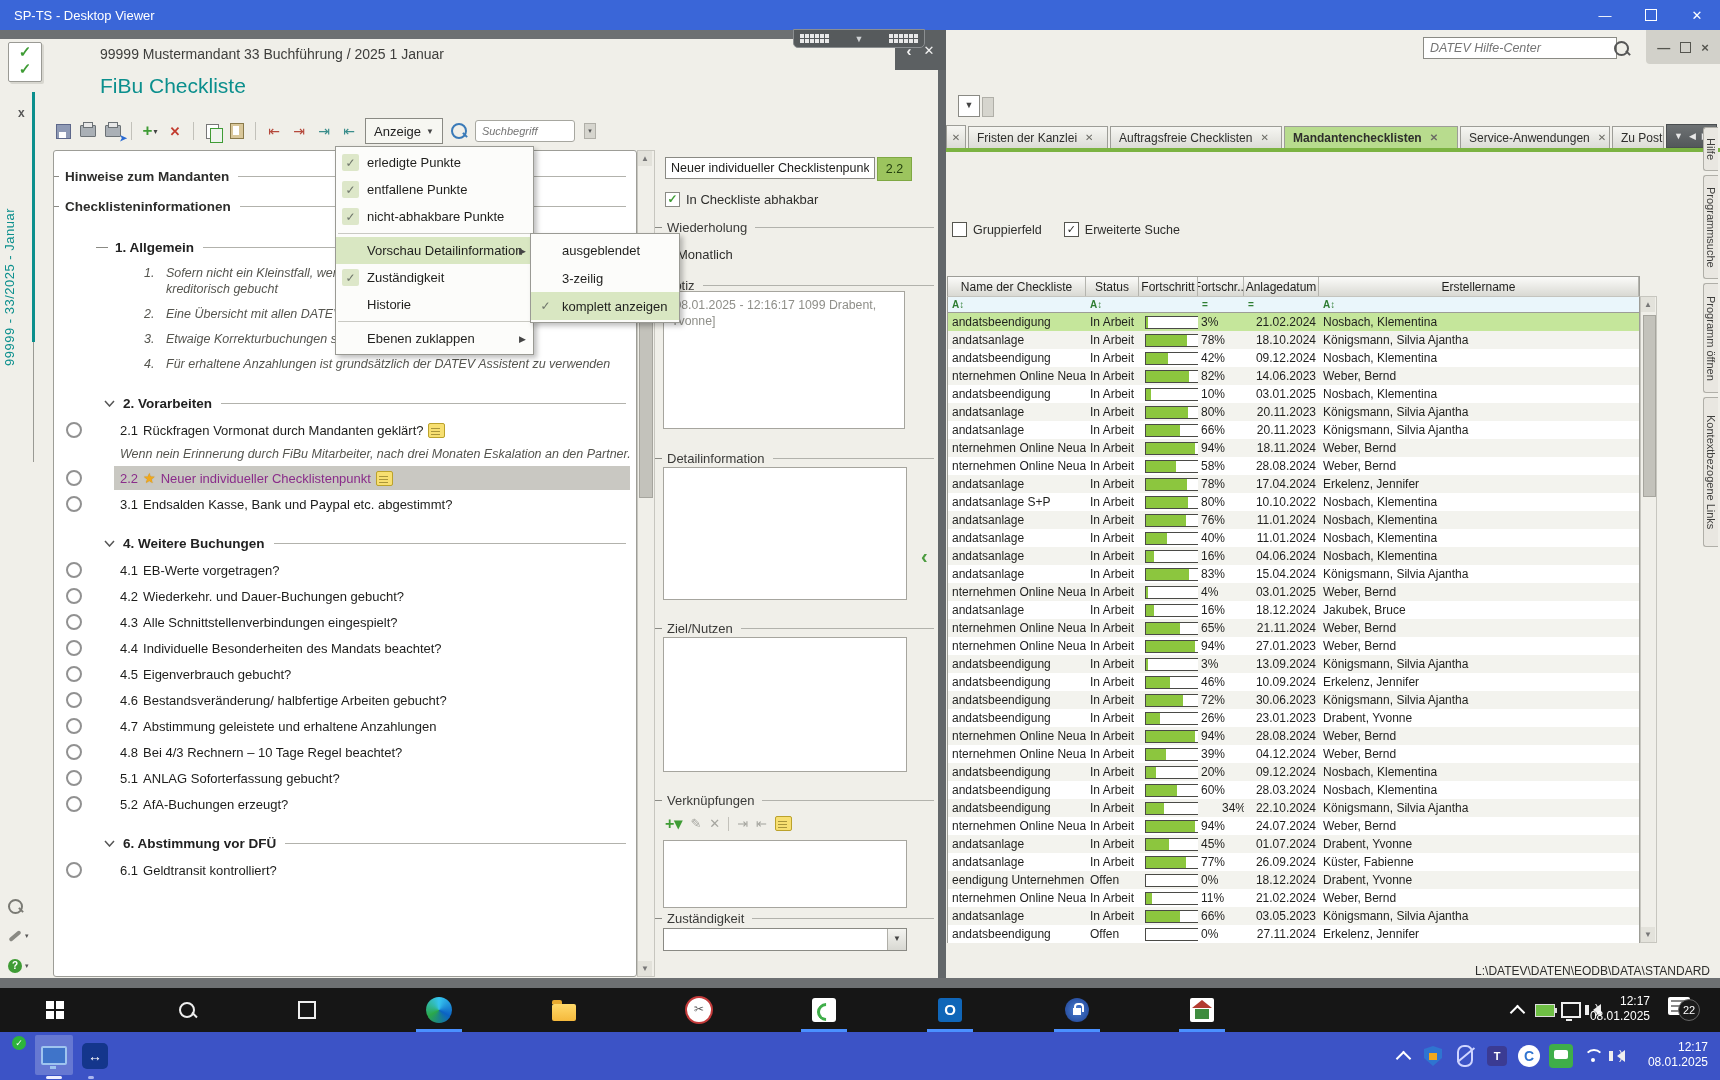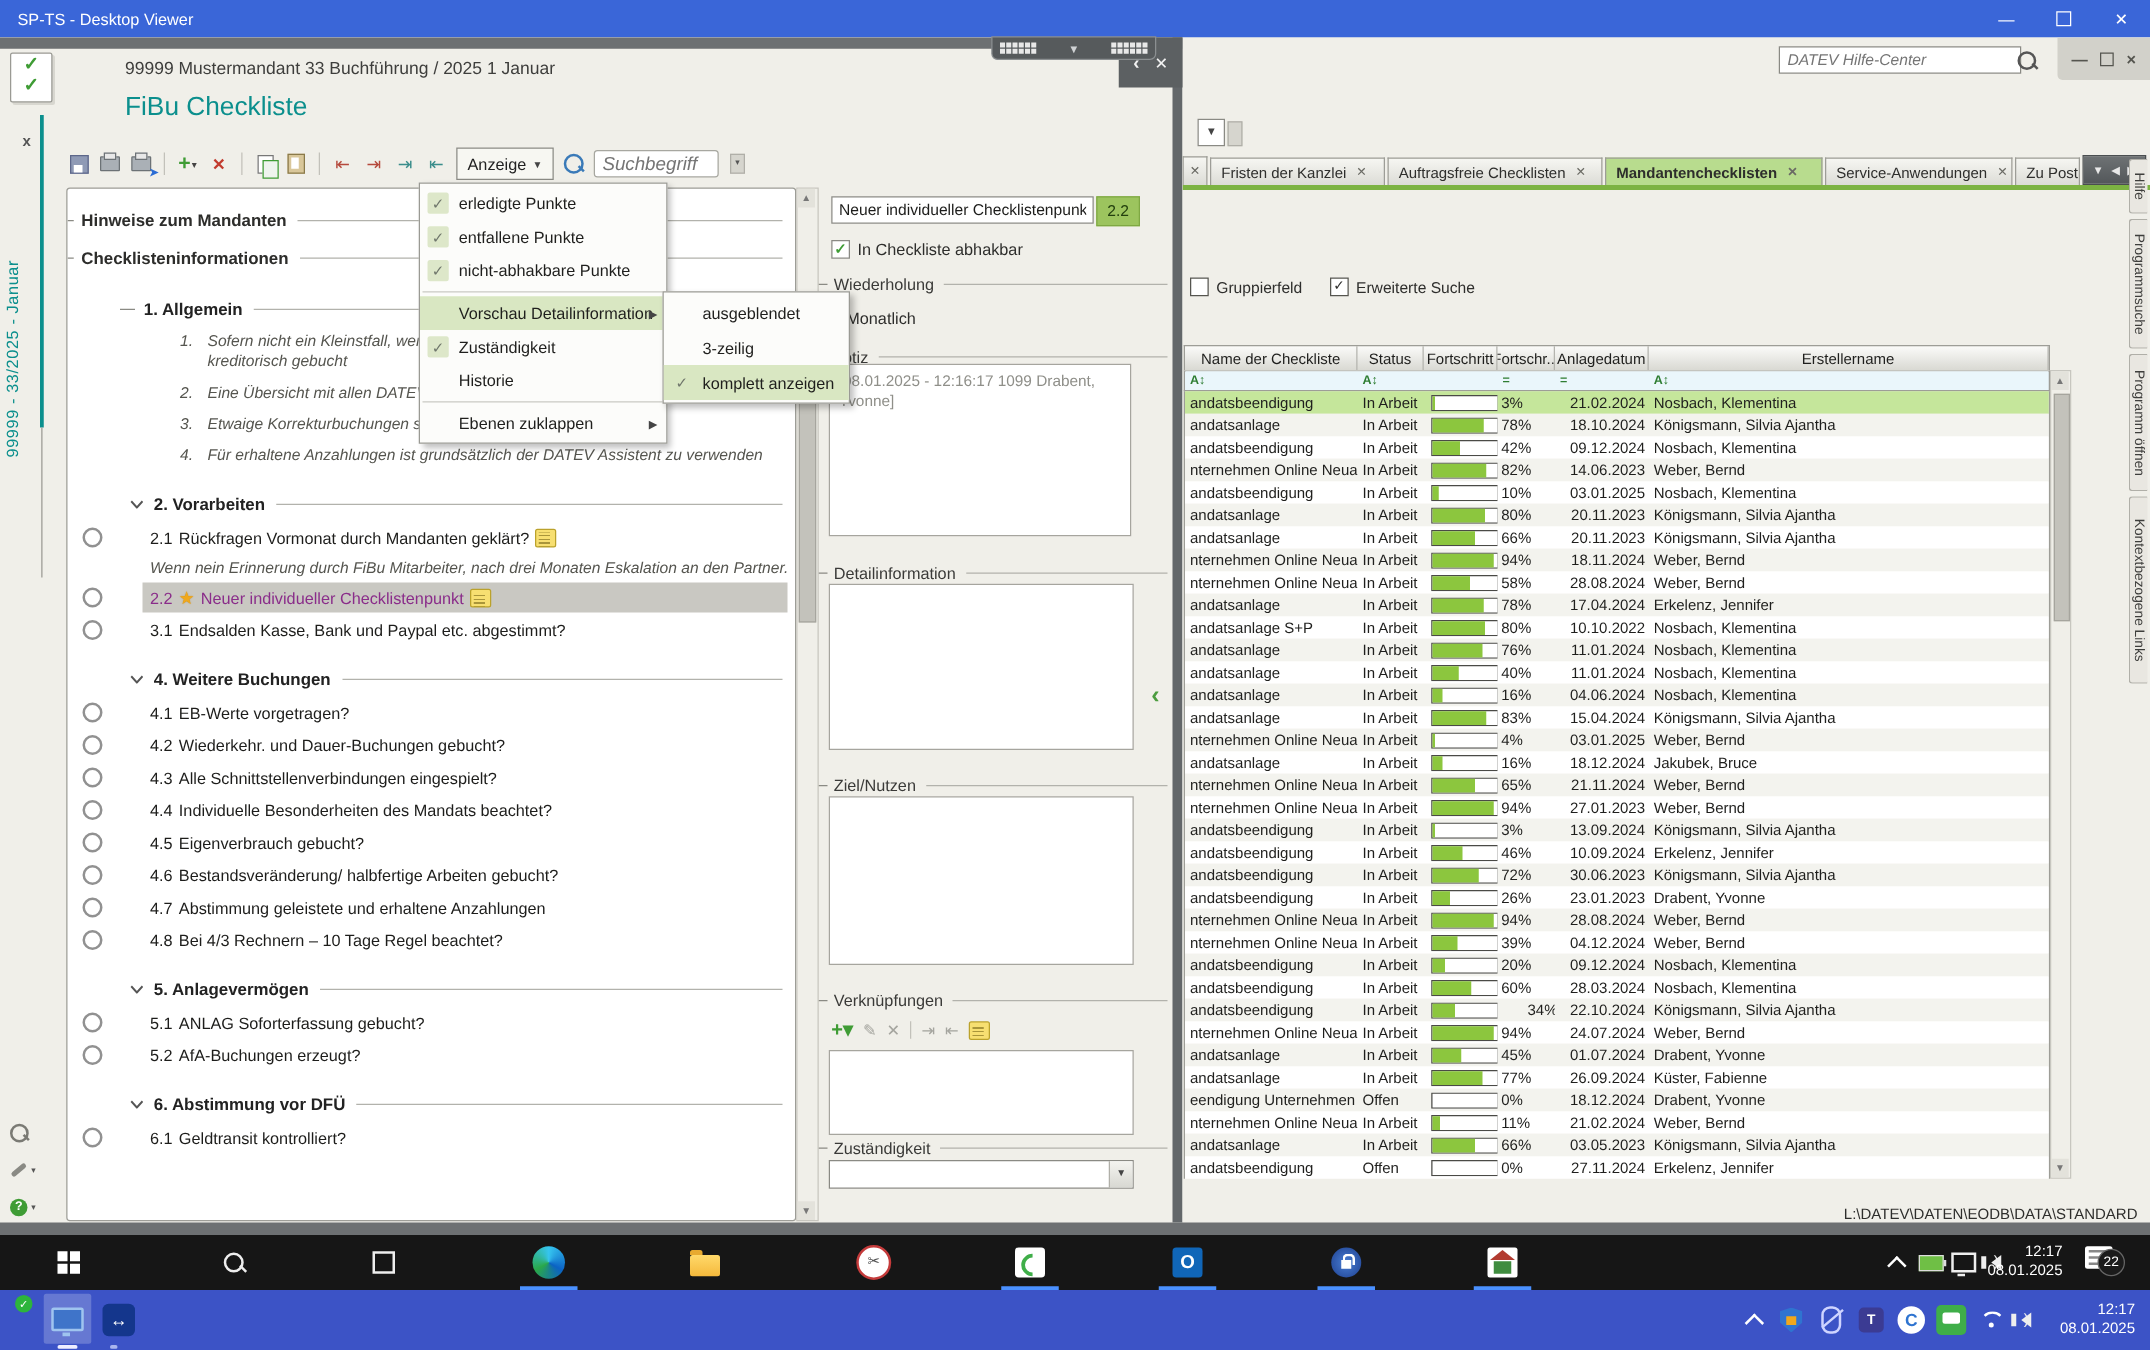--- a/index.html
+++ b/index.html
@@ -50,21 +50,21 @@
   .i-copy::before{content:"";position:absolute;left:3px;top:3px;width:11px;height:13px;background:#eef4ee;border:1px solid #3f9c35;}
   .i-paste{width:12px;height:14px;background:#d9c79a;border:1px solid #8a7a4a;position:relative;}
   .i-paste::after{content:"";position:absolute;left:2px;top:2px;width:6px;height:9px;background:#fff;}
   .i-ind-red{color:#b5493c;font-size:14px;}
   .i-ind-teal{color:#3a8d8b;font-size:14px;}
   .anzeige-btn{display:flex;align-items:center;gap:4px;border:1px solid #8a8a84;background:#f7f7f2;
     padding:2px 8px;font-size:13px;color:#222;height:20px;}
   .i-mag{width:12px;height:12px;border:2px solid #3a7ab8;border-radius:50%;position:relative;}
   .i-mag::after{content:"";position:absolute;left:9px;top:9px;width:6px;height:2px;background:#3a7ab8;transform:rotate(45deg);}
   .search-box{width:86px;height:20px;border:1px solid #a7a7a0;border-radius:3px;background:#fff;
-    font-style:italic;color:#9a9a94;font-size:15px;padding:0 6px;font-family:"Liberation Sans",sans-serif;}
+    font-style:italic;color:#9a9a94;font-size:11px;padding:0 6px;font-family:"Liberation Sans",sans-serif;}
   .search-dd{width:10px;height:14px;background:#d6d5ce;border:1px solid #b0afa8;margin-left:2px;font-size:7px;color:#555;text-align:center;line-height:13px;}
   
   .cl-panel{position:absolute;left:53px;top:120px;width:582px;height:825px;background:#fff;
     border:1px solid #9d9d97;border-radius:3px;overflow:hidden;}
   .cl-body{position:relative;padding-top:10px;}
   .cl-sec{height:30px;display:flex;align-items:center;font-size:13.5px;color:#2d2d2b;font-weight:600;}
   .cl-sec::before{content:"";width:5px;height:1px;background:#8a8a84;margin-right:6px;}
   .cl-rule{flex:1;height:1px;background:#b2b2ac;margin:0 10px 0 9px;}
   .cl-group{margin-top:12px;height:28px;display:flex;align-items:center;font-size:13.5px;font-weight:700;color:#222;}
   .cl-group .gmark{width:14px;margin-left:50px;margin-right:5px;color:#555;display:flex;align-items:center;}
@@ -444,29 +444,20 @@
               <span>Abstimmung geleistete und erhaltene Anzahlungen</span>
             </span>
           </div>
           <div class="cl-item">
             <span class="radio"></span>
             <span class="itxt">
               <span>4.8</span>
               <span>Bei 4/3 Rechnern – 10 Tage Regel beachtet?</span>
             </span>
           </div>
-          <div class="cl-group">
-            <span class="gmark">
-              <svg width="11" height="7" viewBox="0 0 11 7">
-                <polyline points="1,1 5.5,6 10,1" fill="none" stroke="#555" stroke-width="1.5"></polyline>
-              </svg>
-            </span>
-            <span>5. Anlagevermögen</span>
-            <span class="cl-rule"></span>
-          </div>
           <div class="cl-item">
             <span class="radio"></span>
             <span class="itxt">
               <span>5.1</span>
               <span>ANLAG Soforterfassung gebucht?</span>
             </span>
           </div>
           <div class="cl-item">
             <span class="radio"></span>
             <span class="itxt">

